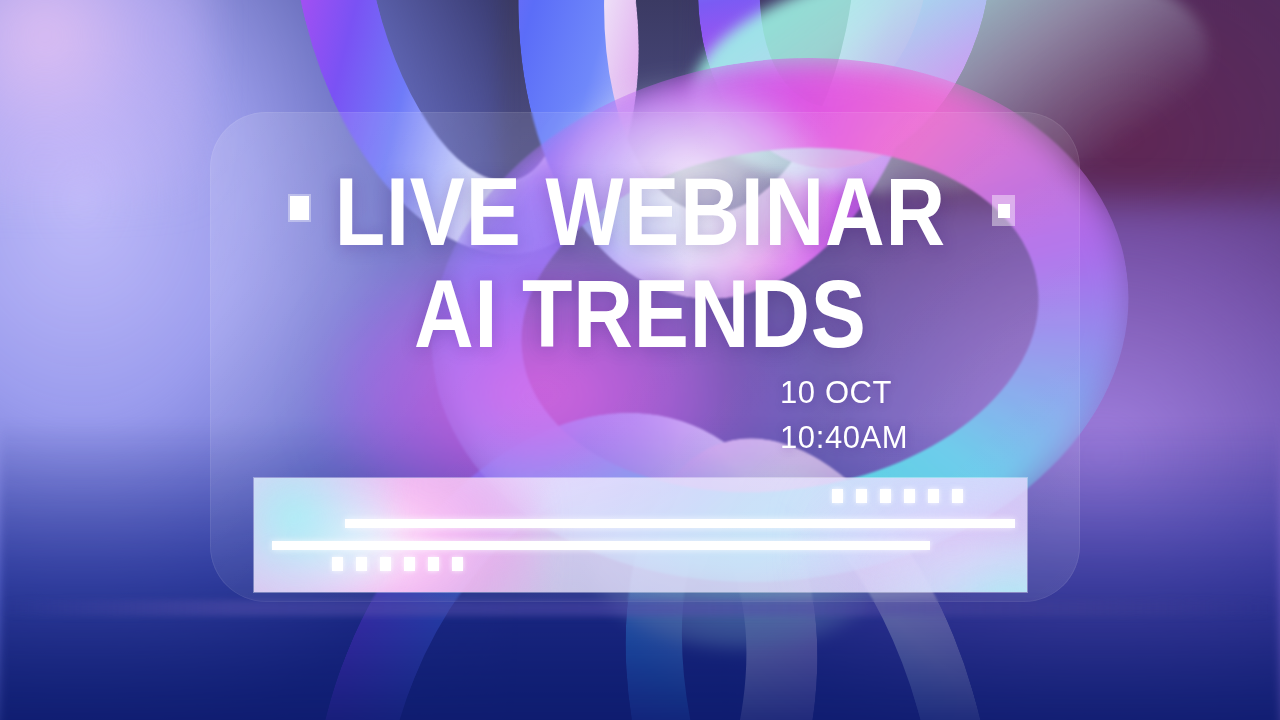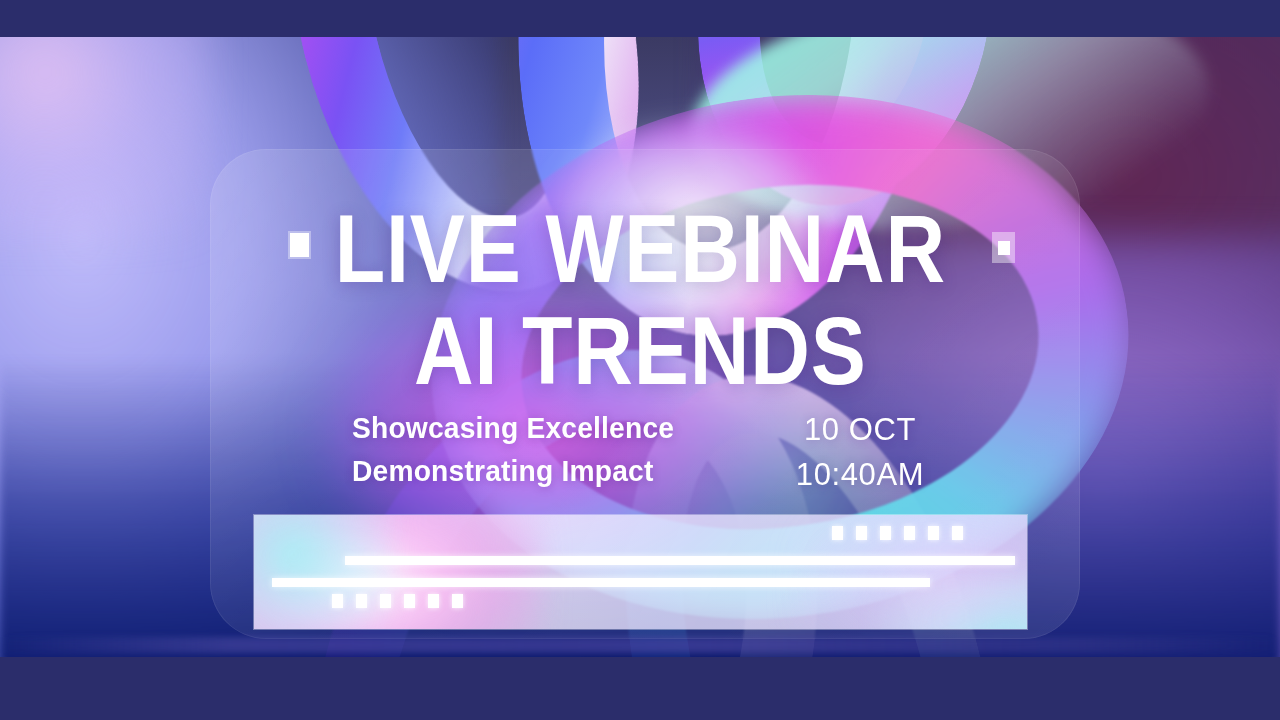--- a/index.html
+++ b/index.html
@@ -7,23 +7,22 @@
   html, body { width:1280px; height:720px; overflow:hidden; }
   body {
     font-family: "Liberation Sans", sans-serif;
     background:#2b2d6b;
     position:relative;
   }
 
   
   .stage {
     position:absolute; inset:0;
-    width:1280px; height:620px;
+    width:1280px; height:720px;
     overflow:hidden;
-    margin-top:37px;
   }
 
   
   .bg-base {
     position:absolute; inset:0;
     background:
       linear-gradient(180deg,
         #3b3a63 0%,
         #4a4a7e 18%,
         #5f5a9a 40%,
@@ -326,21 +325,20 @@
   }
   .date-block {
     position:absolute; left:780px; top:371px;
     width:160px;
     color:#ffffff;
     font-family:"Liberation Sans Narrow","Liberation Sans",sans-serif;
     font-weight:normal;
     font-size:31px;
     line-height:1.45;
     letter-spacing:0.6px;
-    text-align:center;
     text-shadow:0 1px 10px rgba(60,20,120,0.3);
     white-space:nowrap;
   }
 
   
   .panel {
     position:absolute;
     left:254px; top:478px; width:773px; height:114px;
     background:linear-gradient(115deg,
       rgba(255,255,255,0.82) 0%,
@@ -446,26 +444,20 @@
     <div class="accent-square accent-left"></div>
     <div class="accent-square accent-right"></div>
 
     <div class="title-row">
       <div class="headline-block">
         <div class="headline line1">LIVE WEBINAR</div>
         <div class="headline line2">AI TRENDS</div>
       </div>
     </div>
 
-    <div class="subtitle-row">
-      <div class="subtitle-block">
-        <div>Showcasing Excellence</div>
-        <div>Demonstrating Impact</div>
-      </div>
-    </div>
 
     <div class="date-block">
       <div>10 OCT</div>
       <div>10:40AM</div>
     </div>
 
     <div class="panel">
       <div class="panel-glow-pink"></div>
       <div class="panel-glow-cyan"></div>
       <div class="panel-glow-teal"></div>

